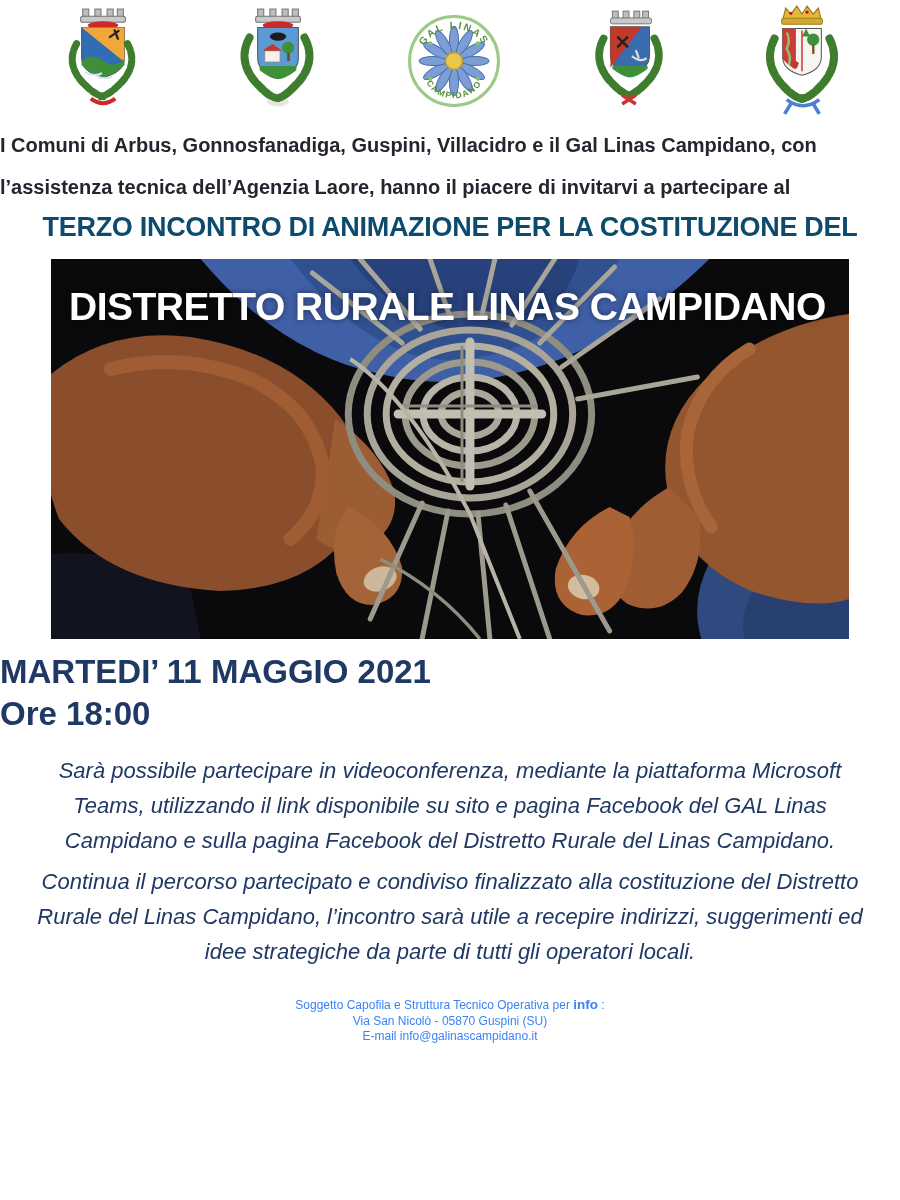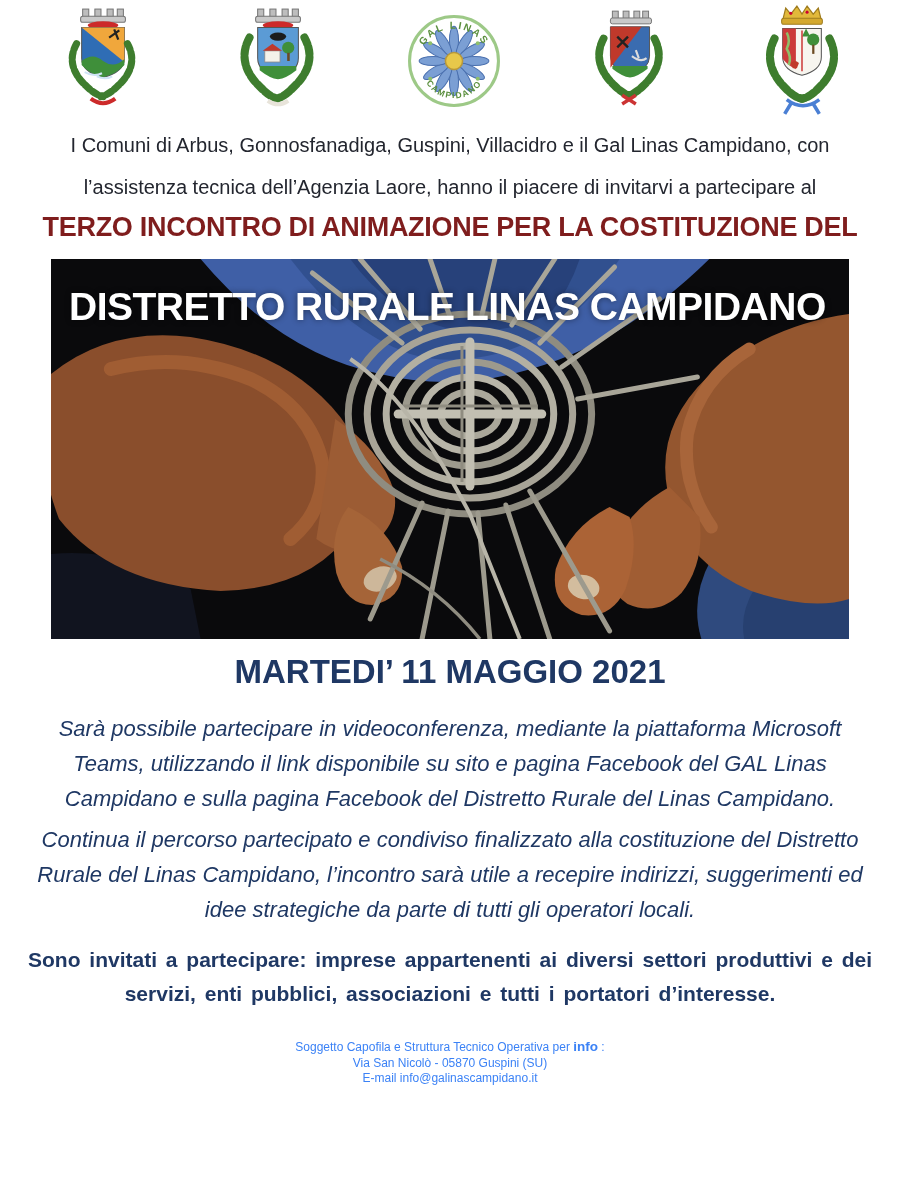--- a/index.html
+++ b/index.html
@@ -9,41 +9,41 @@
     font-family:"Liberation Sans", sans-serif; position:relative; overflow:hidden;
   }
   
   .logo-row{
     display:flex; justify-content:space-between; align-items:center;
     padding:6px 52px 0 56px; height:116px;
   }
   .logo-row svg{ display:block; }
   
   .intro{
-    text-align:center; margin-top:8px; color:#23262f;
-    font-size:20px; line-height:42px; font-weight:400;
+    margin-top:8px; color:#23262f;
+    font-size:20px; line-height:42px; font-weight:700;
   }
   .main-heading{
-    text-align:center; margin-top:4px; color:#7f1d1d;
+    text-align:center; margin-top:4px; color:#0c4a6e;
     font-size:27px; font-weight:700; letter-spacing:-0.3px;
   }
   
   .photo-wrap{
     width:798px; height:380px; margin:16px auto 0; position:relative;
     background:#c2410c; overflow:hidden;
   }
   .photo-wrap svg{ position:absolute; inset:0; width:100%; height:100%; }
   .photo-title{
     position:absolute; top:26px; left:18px; right:6px;
     color:#ffffff; font-size:39px; font-weight:700; letter-spacing:-0.5px;
     white-space:nowrap; text-shadow:0 0 6px rgba(0,0,0,0.45);
   }
   
   .event-date, .event-time{
-    text-align:center; color:#1f3864; font-weight:700; font-size:33px; line-height:42px;
+    text-align:left; color:#1f3864; font-weight:700; font-size:33px; line-height:42px;
   }
   .event-date{ margin-top:12px; }
   
   .para-italic{
     margin:0 auto; width:856px; text-align:center; color:#1f3864;
     font-style:italic; font-size:22px; line-height:35px;
   }
   .para-teams{ margin-top:18px; }
   .para-percorso{ margin-top:6px; }
   .para-bold{
@@ -263,24 +263,24 @@
         <line x1="480" y1="232" x2="560" y2="372"></line>
       </g>
 
       <path d="M300,100 Q360,140 420,255 Q450,330 470,380" stroke="#b8b5a8" stroke-width="4" fill="none"></path>
       <path d="M330,300 Q390,330 430,380" stroke="#8f8c80" stroke-width="3.5" fill="none"></path>
     </svg>
     <div class="photo-title">DISTRETTO RURALE LINAS CAMPIDANO</div>
   </div>
 
   <div class="event-date">MARTEDI’ 11 MAGGIO 2021</div>
+  <div class="event-time">Ore 18:00</div>
 
   <div class="para-italic para-teams">Sarà possibile partecipare in videoconferenza, mediante la piattaforma Microsoft Teams, utilizzando il link disponibile su sito e pagina Facebook del GAL Linas Campidano e sulla pagina Facebook del Distretto Rurale del Linas Campidano.</div>
   <div class="para-italic para-percorso">Continua il percorso partecipato e condiviso finalizzato alla costituzione del Distretto Rurale del Linas Campidano, l’incontro sarà utile a recepire indirizzi, suggerimenti ed idee strategiche da parte di tutti gli operatori locali.</div>
-  <div class="para-bold">Sono invitati a partecipare: imprese appartenenti ai diversi settori produttivi e dei servizi, enti pubblici, associazioni e tutti i portatori d’interesse.</div>
 
   <div class="footer">
     <div><span>Soggetto Capofila  e Struttura Tecnico Operativa  per </span><span class="info-bold">info</span><span> :</span></div>
     <div>Via  San Nicolò - 05870 Guspini (SU)</div>
     <div>E-mail  info@galinascampidano.it</div>
   </div>
 
 </div>
 
 </body></html>

